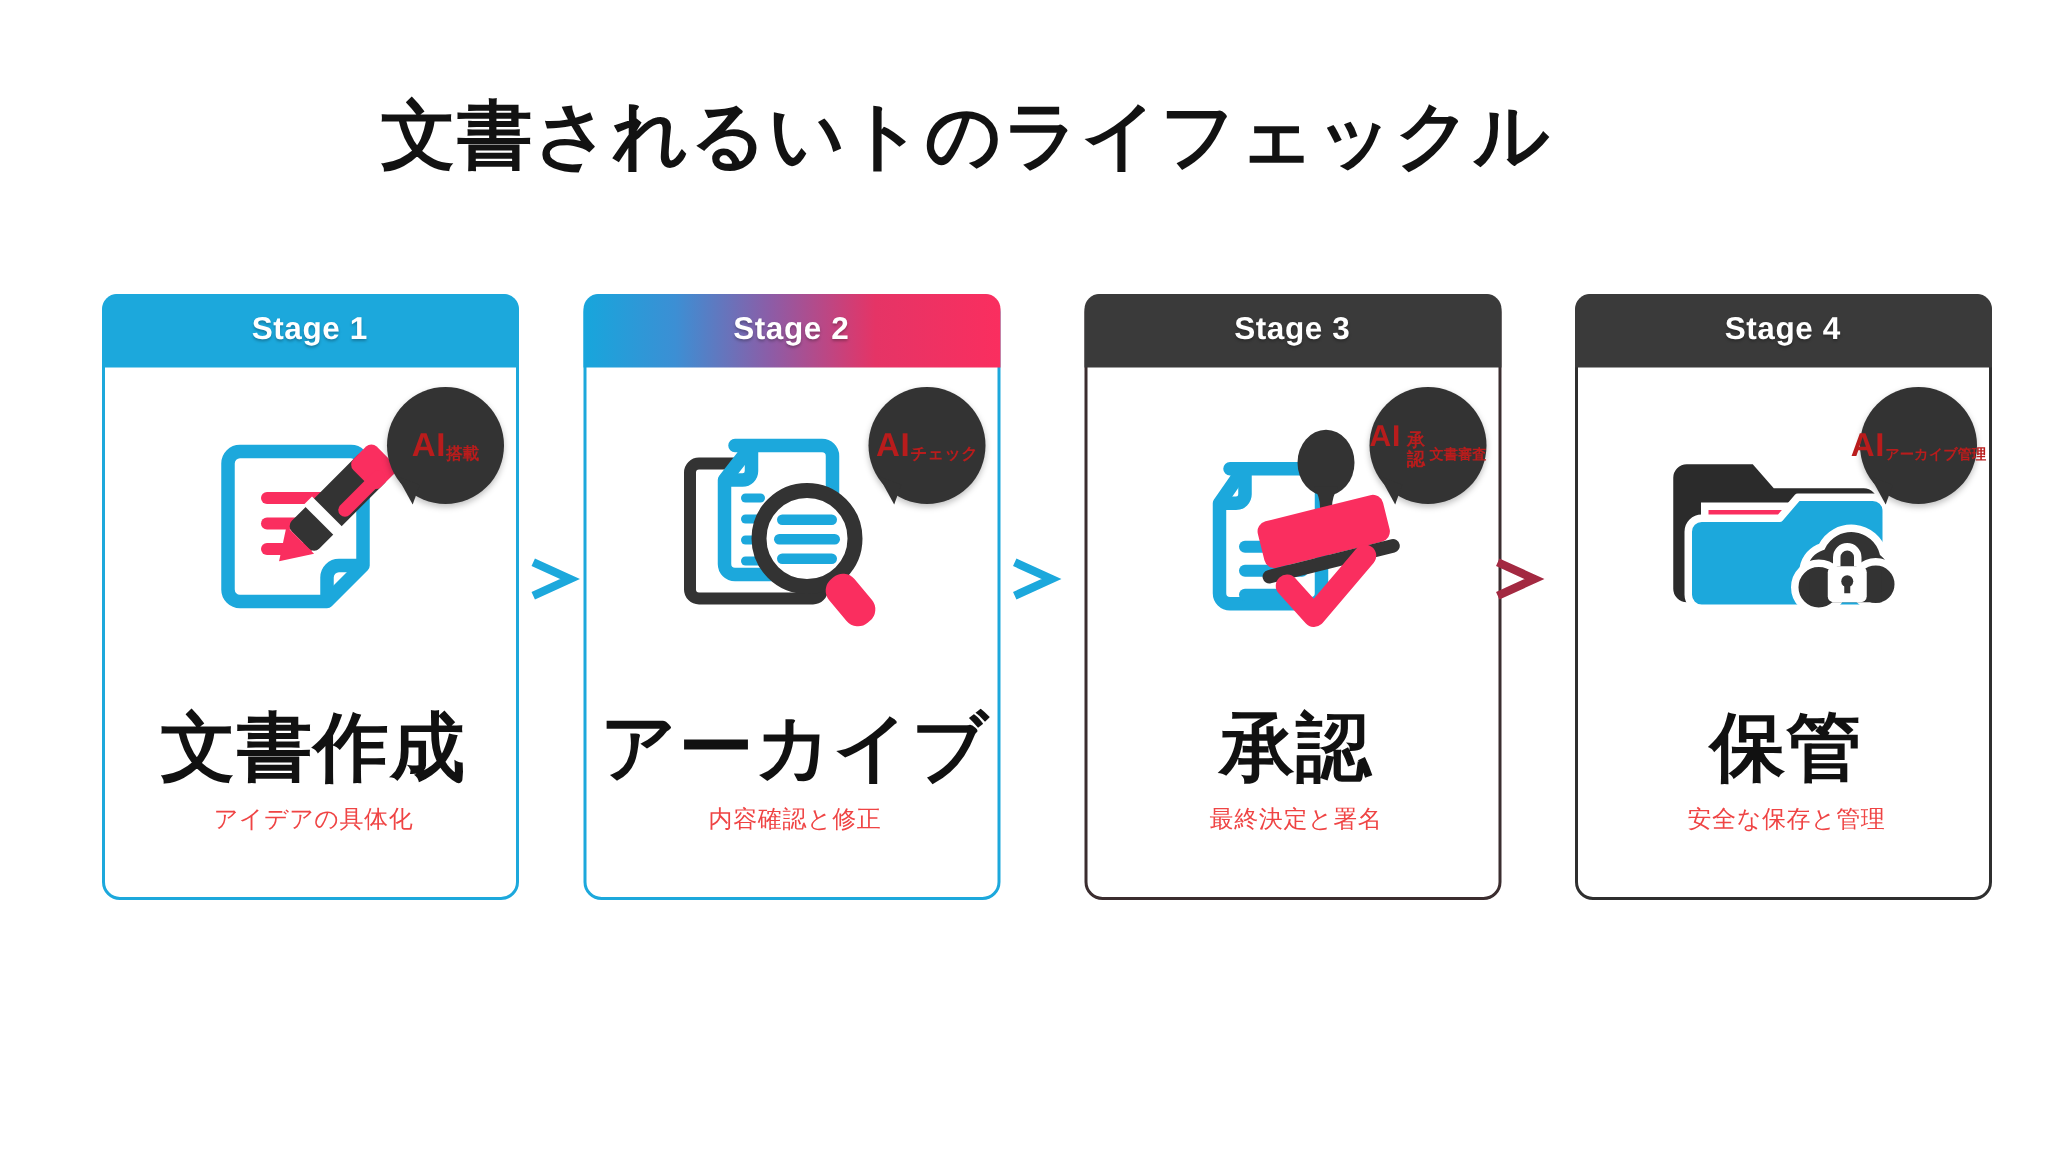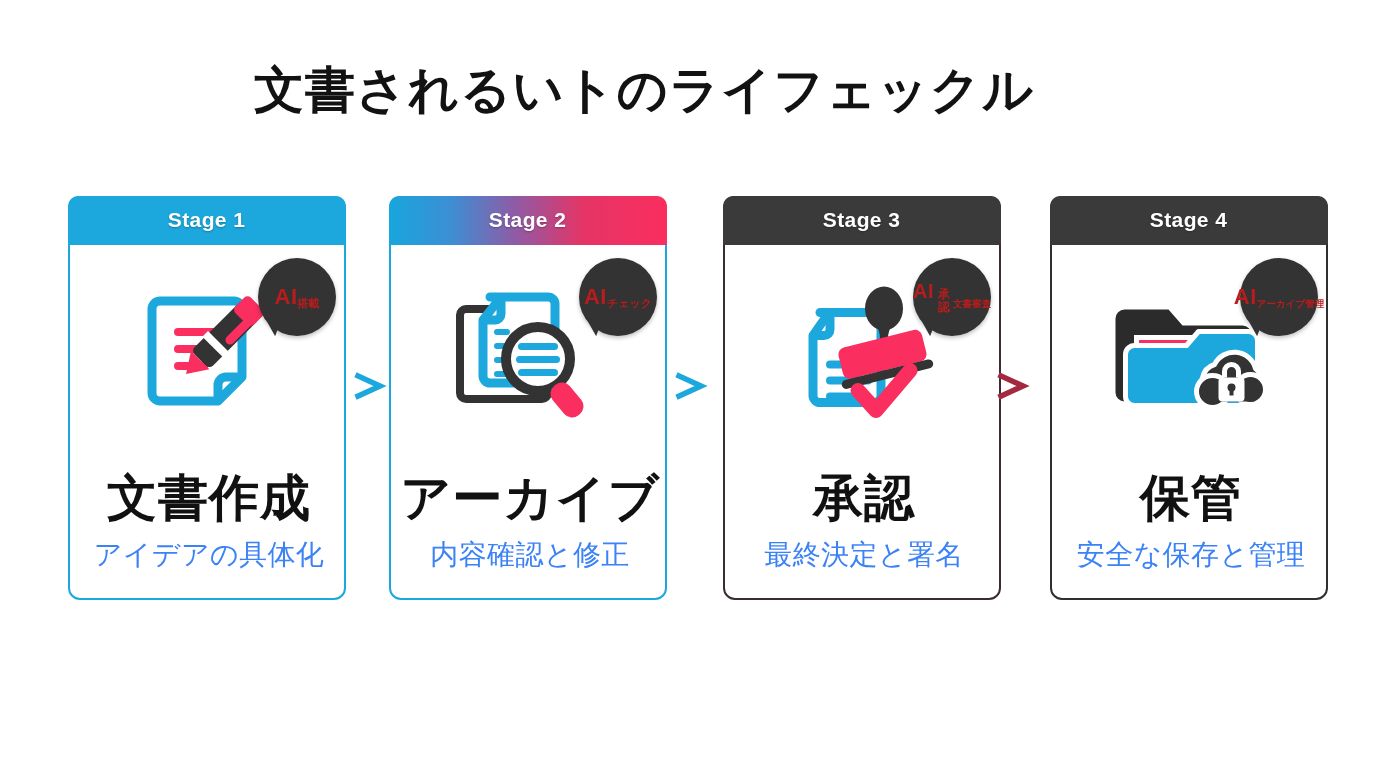--- a/index.html
+++ b/index.html
@@ -165,23 +165,23 @@
   }
   .caption .headline {
     font-size: 50px;
     font-weight: 700;
     letter-spacing: 1px;
     color: #111111;
     line-height: 1.12;
   }
   .caption .subline {
     margin-top: 10px;
-    font-size: 28px;
+    font-size: 16px;
     font-weight: 400;
-    color: #3b82f6;
+    color: #ef4444;
     letter-spacing: 0.4px;
   }
 
   
   .connector {
     position: absolute;
     top: 168px;
     width: 46px;
     height: 44px;
     z-index: 4;

